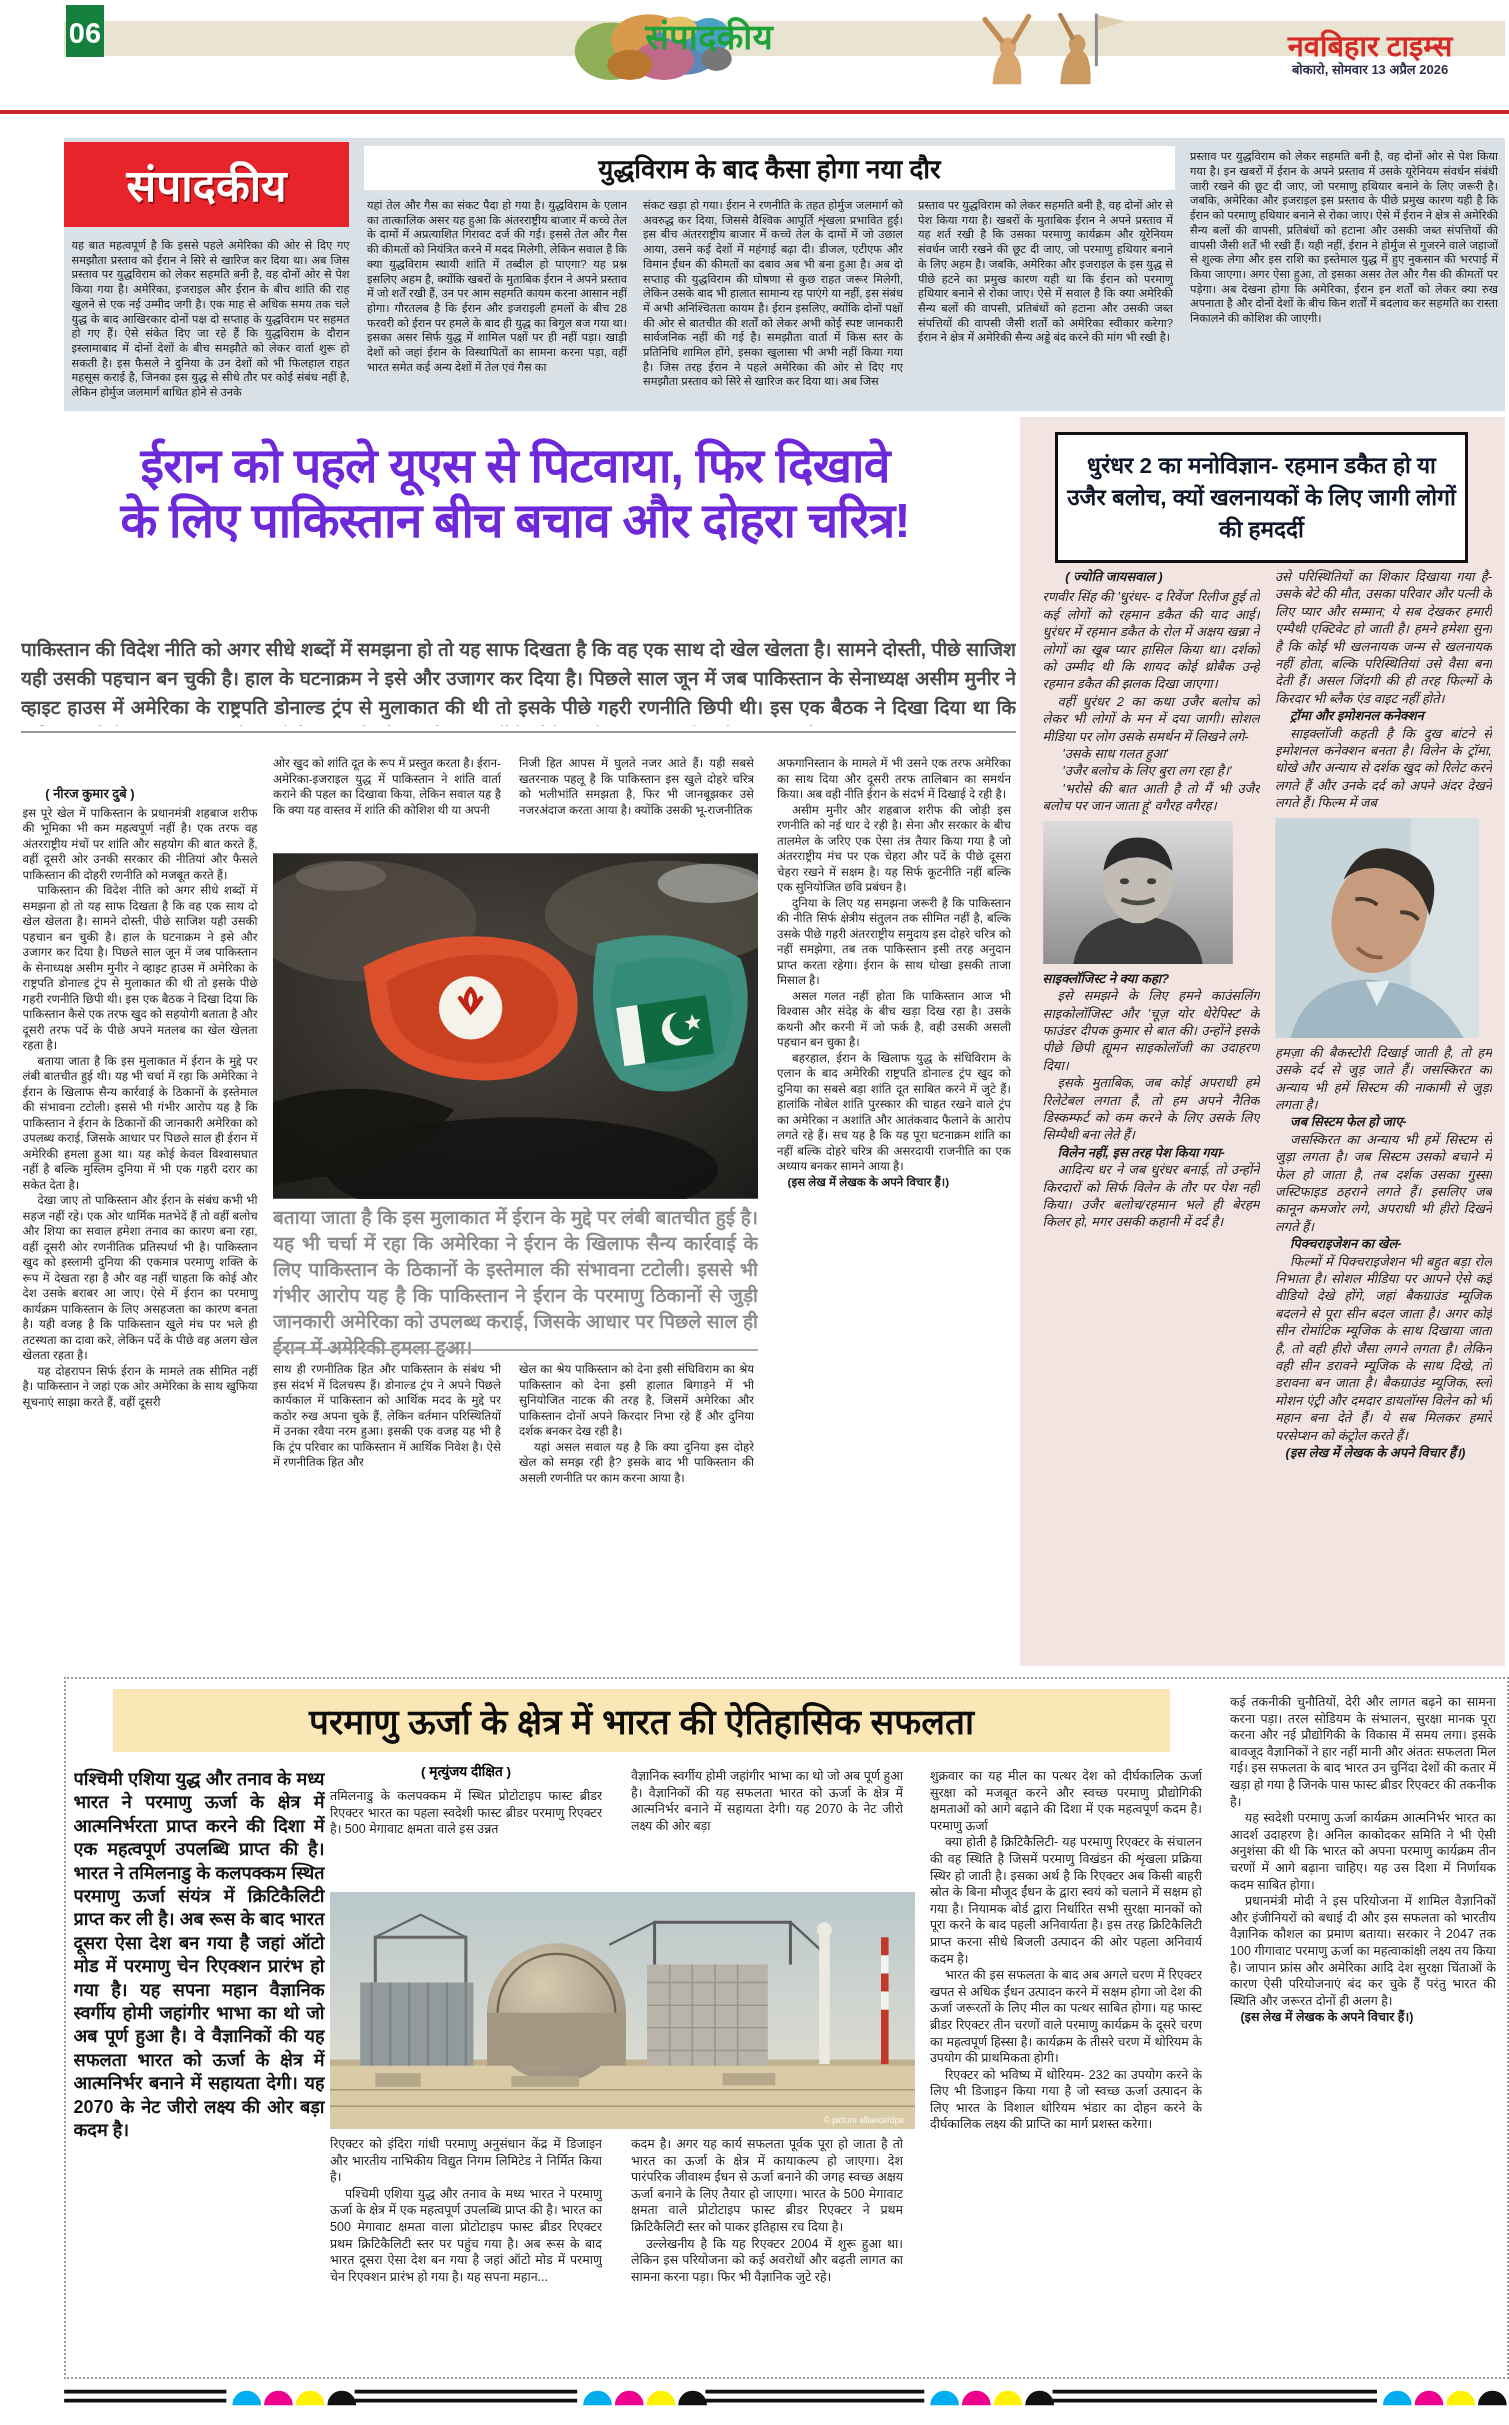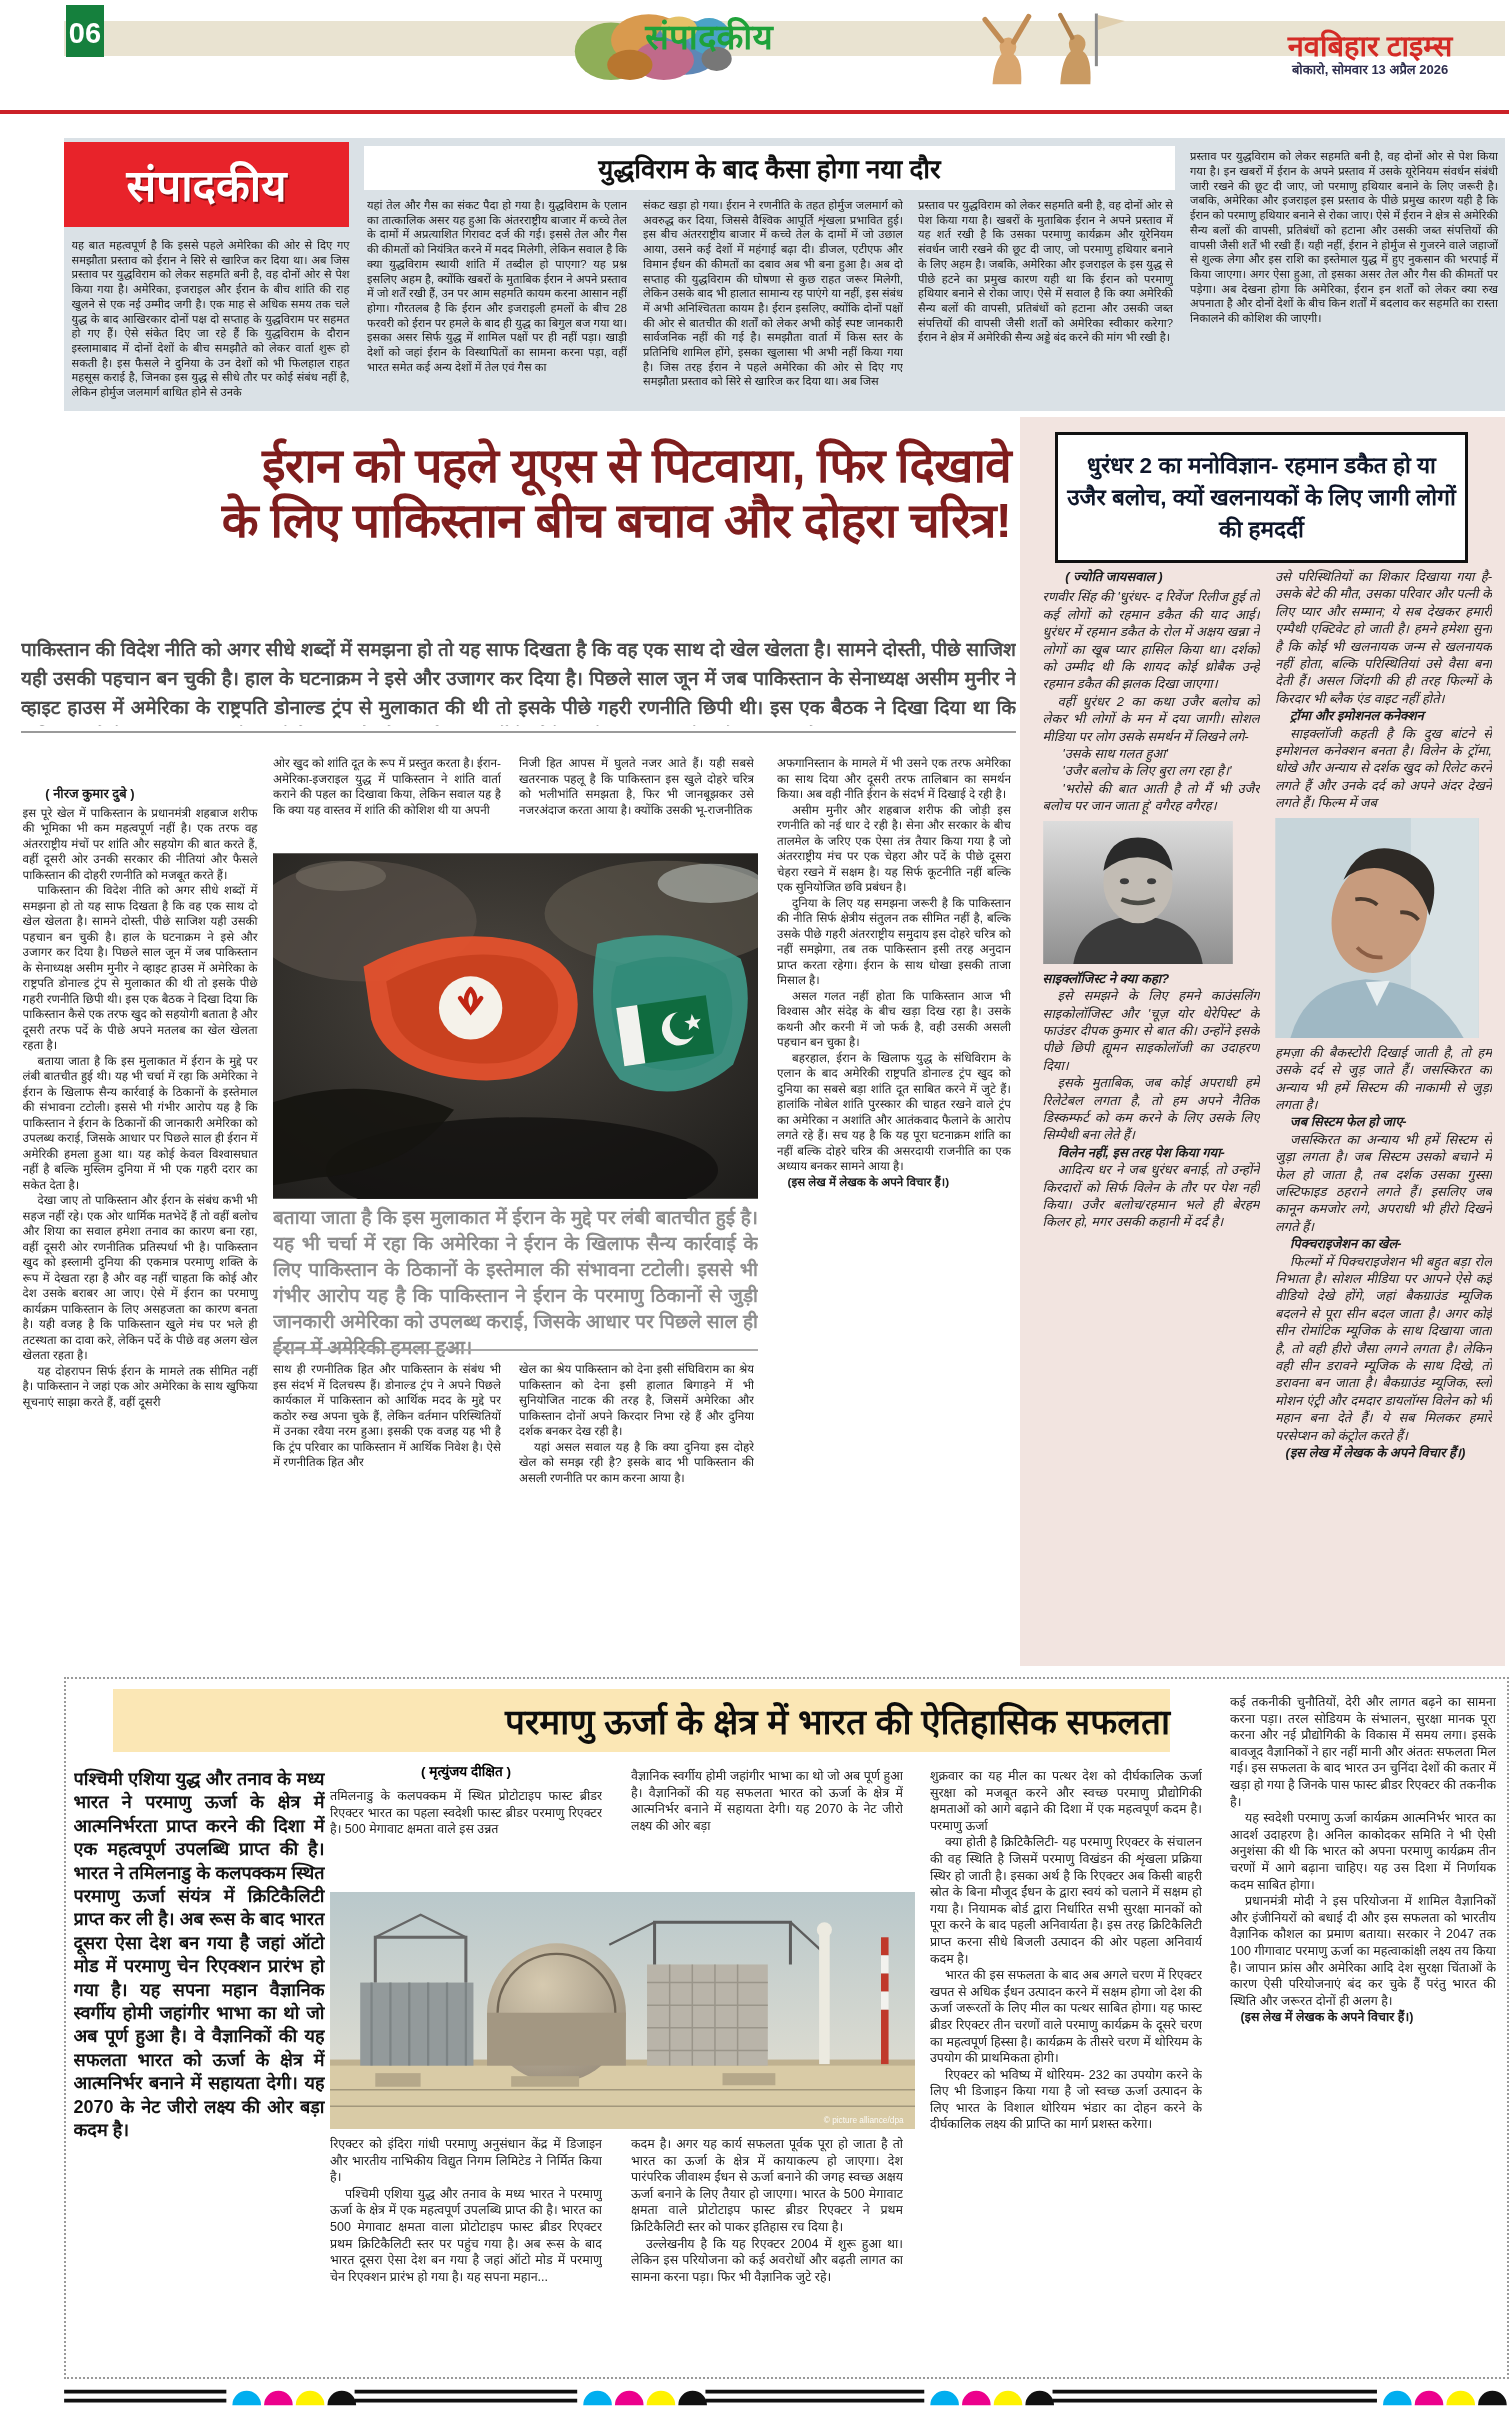--- a/index.html
+++ b/index.html
@@ -77,21 +77,21 @@
         <p class="b-p">संकट खड़ा हो गया। ईरान ने रणनीति के तहत होर्मुज जलमार्ग को अवरुद्ध कर दिया, जिससे वैश्विक आपूर्ति शृंखला प्रभावित हुई। इस बीच अंतरराष्ट्रीय बाजार में कच्चे तेल के दामों में जो उछाल आया, उसने कई देशों में महंगाई बढ़ा दी। डीजल, एटीएफ और विमान ईंधन की कीमतों का दबाव अब भी बना हुआ है। अब दो सप्ताह की युद्धविराम की घोषणा से कुछ राहत जरूर मिलेगी, लेकिन उसके बाद भी हालात सामान्य रह पाएंगे या नहीं, इस संबंध में अभी अनिश्चितता कायम है। ईरान इसलिए, क्योंकि दोनों पक्षों की ओर से बातचीत की शर्तों को लेकर अभी कोई स्पष्ट जानकारी सार्वजनिक नहीं की गई है। समझौता वार्ता में किस स्तर के प्रतिनिधि शामिल होंगे, इसका खुलासा भी अभी नहीं किया गया है। जिस तरह ईरान ने पहले अमेरिका की ओर से दिए गए समझौता प्रस्ताव को सिरे से खारिज कर दिया था। अब जिस</p>
       </div>
     <div class="abs jus ed-col" style="left:854px;top:60px;width:255px;height:205px;">
         <p class="b-p">प्रस्ताव पर युद्धविराम को लेकर सहमति बनी है, वह दोनों ओर से पेश किया गया है। खबरों के मुताबिक ईरान ने अपने प्रस्ताव में यह शर्त रखी है कि उसका परमाणु कार्यक्रम और यूरेनियम संवर्धन जारी रखने की छूट दी जाए, जो परमाणु हथियार बनाने के लिए अहम है। जबकि, अमेरिका और इजराइल के इस युद्ध से पीछे हटने का प्रमुख कारण यही था कि ईरान को परमाणु हथियार बनाने से रोका जाए। ऐसे में सवाल है कि क्या अमेरिकी सैन्य बलों की वापसी, प्रतिबंधों को हटाना और उसकी जब्त संपत्तियों की वापसी जैसी शर्तों को अमेरिका स्वीकार करेगा? ईरान ने क्षेत्र में अमेरिकी सैन्य अड्डे बंद करने की मांग भी रखी है।</p>
       </div>
     <div class="abs jus ed-col" style="left:1126px;top:11.3px;width:308px;height:257px;">
         <p class="b-p">प्रस्ताव पर युद्धविराम को लेकर सहमति बनी है, वह दोनों ओर से पेश किया गया है। इन खबरों में ईरान के अपने प्रस्ताव में उसके यूरेनियम संवर्धन संबंधी जारी रखने की छूट दी जाए, जो परमाणु हथियार बनाने के लिए जरूरी है। जबकि, अमेरिका और इजराइल इस प्रस्ताव के पीछे प्रमुख कारण यही है कि ईरान को परमाणु हथियार बनाने से रोका जाए। ऐसे में ईरान ने क्षेत्र से अमेरिकी सैन्य बलों की वापसी, प्रतिबंधों को हटाना और उसकी जब्त संपत्तियों की वापसी जैसी शर्तें भी रखी हैं। यही नहीं, ईरान ने होर्मुज से गुजरने वाले जहाजों से शुल्क लेगा और इस राशि का इस्तेमाल युद्ध में हुए नुकसान की भरपाई में किया जाएगा। अगर ऐसा हुआ, तो इसका असर तेल और गैस की कीमतों पर पड़ेगा। अब देखना होगा कि अमेरिका, ईरान इन शर्तों को लेकर क्या रुख अपनाता है और दोनों देशों के बीच किन शर्तों में बदलाव कर सहमति का रास्ता निकालने की कोशिश की जाएगी।</p>
       </div>
   </div>
 
-  <div class="abs" style="left:19px;top:438px;width:992px;text-align:right;color:#7f1d1d;font-weight:800;font-size:48px;line-height:55px;letter-spacing:-0.8px;">
+  <div class="abs" style="left:19px;top:438px;width:992px;text-align:center;color:#6d28d9;font-weight:800;font-size:48px;line-height:55px;letter-spacing:-0.8px;">
     <div>ईरान को पहले यूएस से पिटवाया, फिर दिखावे</div>
     <div>के लिए पाकिस्तान बीच बचाव और दोहरा चरित्र!</div>
   </div>
 
   <div class="abs jus" style="left:21px;top:635px;width:995px;height:91px;font-size:19px;line-height:29px;color:#4d4d4d;font-weight:bold;">पाकिस्तान की विदेश नीति को अगर सीधे शब्दों में समझना हो तो यह साफ दिखता है कि वह एक साथ दो खेल खेलता है। सामने दोस्ती, पीछे साजिश यही उसकी पहचान बन चुकी है। हाल के घटनाक्रम ने इसे और उजागर कर दिया है। पिछले साल जून में जब पाकिस्तान के सेनाध्यक्ष असीम मुनीर ने व्हाइट हाउस में अमेरिका के राष्ट्रपति डोनाल्ड ट्रंप से मुलाकात की थी तो इसके पीछे गहरी रणनीति छिपी थी। इस एक बैठक ने दिखा दिया था कि पाकिस्तान कैसे एक तरफ खुद को सहयोगी बताता है और दूसरी तरफ पर्दे के पीछे अपने मतलब का खेल खेलता रहता है।</div>
   <div class="abs" style="left:21px;top:731px;width:995px;height:1.5px;background:#9a9a9a;"></div>
 
   <div class="abs jus m-col" style="left:22.6px;top:786px;width:235px;height:900px;">
     <div class="byline">( नीरज कुमार दुबे )</div>
     <div>
@@ -226,21 +226,21 @@
           <p class="b-sub">जब सिस्टम फेल हो जाए-</p>
           <p class="b-p">जसस्किरत का अन्याय भी हमें सिस्टम से जुड़ा लगता है। जब सिस्टम उसको बचाने में फेल हो जाता है, तब दर्शक उसका गुस्सा जस्टिफाइड ठहराने लगते हैं। इसलिए जब कानून कमजोर लगे, अपराधी भी हीरो दिखने लगते हैं।</p>
           <p class="b-sub">पिक्चराइजेशन का खेल-</p>
           <p class="b-p">फिल्मों में पिक्चराइजेशन भी बहुत बड़ा रोल निभाता है। सोशल मीडिया पर आपने ऐसे कई वीडियो देखे होंगे, जहां बैकग्राउंड म्यूजिक बदलने से पूरा सीन बदल जाता है। अगर कोई सीन रोमांटिक म्यूजिक के साथ दिखाया जाता है, तो वही हीरो जैसा लगने लगता है। लेकिन वही सीन डरावने म्यूजिक के साथ दिखे, तो डरावना बन जाता है। बैकग्राउंड म्यूजिक, स्लो मोशन एंट्री और दमदार डायलॉग्स विलेन को भी महान बना देते हैं। ये सब मिलकर हमारे परसेप्शन को कंट्रोल करते हैं।</p>
           <p class="b-note">(इस लेख में लेखक के अपने विचार हैं।)</p>
         </div>
     </div>
   </div>
 
   <div class="abs" style="left:64px;top:1677px;width:1441px;height:698px;border:2.3px dotted #9a9a9a;background:#fff;">
-    <div class="abs" style="left:47px;top:9.8px;width:1057px;height:63px;background:#fbe7b5;display:flex;align-items:center;justify-content:flex-end;">
+    <div class="abs" style="left:47px;top:9.8px;width:1057px;height:63px;background:#fbe7b5;display:flex;align-items:center;justify-content:center;">
       <span style="font-size:35px;font-weight:800;color:#0d0d0d;">परमाणु ऊर्जा के क्षेत्र में भारत की ऐतिहासिक सफलता</span>
     </div>
 
     <div class="abs jus bt-col" style="left:1164px;top:15px;width:266px;height:670px;">
         <p class="b-p">कई तकनीकी चुनौतियों, देरी और लागत बढ़ने का सामना करना पड़ा। तरल सोडियम के संभालन, सुरक्षा मानक पूरा करना और नई प्रौद्योगिकी के विकास में समय लगा। इसके बावजूद वैज्ञानिकों ने हार नहीं मानी और अंततः सफलता मिल गई। इस सफलता के बाद भारत उन चुनिंदा देशों की कतार में खड़ा हो गया है जिनके पास फास्ट ब्रीडर रिएक्टर की तकनीक है।</p>
         <p class="b-p">यह स्वदेशी परमाणु ऊर्जा कार्यक्रम आत्मनिर्भर भारत का आदर्श उदाहरण है। अनिल काकोदकर समिति ने भी ऐसी अनुशंसा की थी कि भारत को अपना परमाणु कार्यक्रम तीन चरणों में आगे बढ़ाना चाहिए। यह उस दिशा में निर्णायक कदम साबित होगा।</p>
         <p class="b-p">प्रधानमंत्री मोदी ने इस परियोजना में शामिल वैज्ञानिकों और इंजीनियरों को बधाई दी और इस सफलता को भारतीय वैज्ञानिक कौशल का प्रमाण बताया। सरकार ने 2047 तक 100 गीगावाट परमाणु ऊर्जा का महत्वाकांक्षी लक्ष्य तय किया है। जापान फ्रांस और  अमेरिका आदि देश सुरक्षा चिंताओं के कारण ऐसी परियोजनाएं बंद कर चुके हैं परंतु भारत की स्थिति और जरूरत दोनों ही अलग है।</p>
         <p class="b-note">(इस लेख में लेखक के अपने विचार हैं।)</p>
       </div>
 

